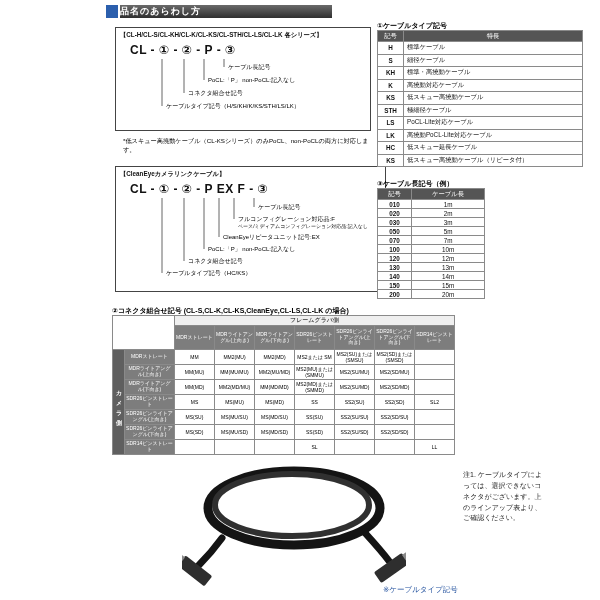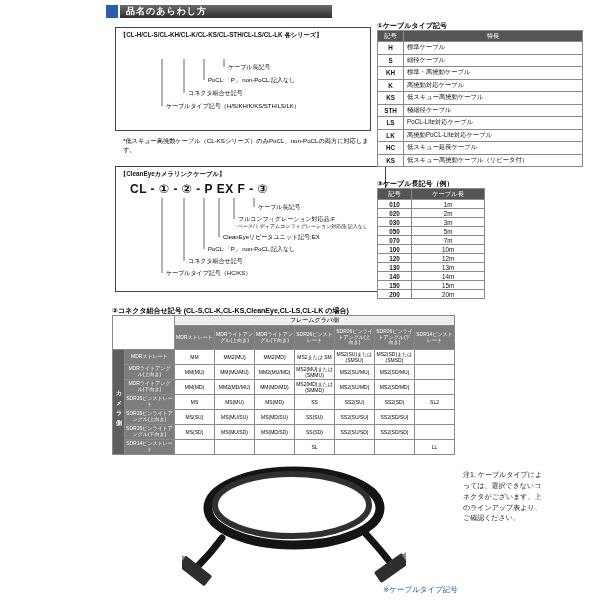--- a/index.html
+++ b/index.html
@@ -4,21 +4,21 @@
 <style>
   * { margin:0; padding:0; box-sizing:border-box; }
   html,body { width:600px; height:600px; background:#ffffff;
     font-family:"Liberation Sans","DejaVu Sans",sans-serif; color:#111; }
   .page { position:relative; width:600px; height:600px; overflow:hidden; background:#fff; }
 
   
   .hdr { position:absolute; left:106px; top:5px; display:flex; align-items:stretch; }
   .hdr-sq { width:12px; height:13px; background:#2b5fad; margin-right:2px; }
   .hdr-bar { width:212px; height:13px; background:linear-gradient(180deg,#6a6a6a,#2f2f2f);
-    color:#fff; font-size:9px; font-weight:bold; line-height:13px; padding-left:6px; letter-spacing:1px; }
+    color:#fff; font-size:9px; font-weight:bold; line-height:13px; letter-spacing:1px; }
 
   
   .box { position:absolute; border:1px solid #444; background:#fff; }
   .box1 { left:115px; top:27px; width:256px; height:104px; }
   .box2 { left:115px; top:166px; width:271px; height:126px; }
   .box-title { position:absolute; left:4px; top:3px; font-size:6.3px; font-weight:bold; white-space:nowrap; }
   .formula { position:absolute; left:14px; top:15px; font-size:12px; font-weight:bold; letter-spacing:0.5px; white-space:nowrap; }
   .lines { position:absolute; left:0; top:0; pointer-events:none; }
   .lines line { stroke:#555; stroke-width:0.9; }
   .callout { position:absolute; font-size:6px; white-space:nowrap; color:#000; }
@@ -64,20 +64,21 @@
 
 <div class="page">
 
   <div class="hdr">
     <span class="hdr-sq"></span>
     <span class="hdr-bar">品名のあらわし方</span>
   </div>
 
   <div class="box box1">
     <div class="box-title">【CL-H/CL-S/CL-KH/CL-K/CL-KS/CL-STH/CL-LS/CL-LK 各シリーズ】</div>
+    <div class="formula">CL - ① - ② - P - ③</div>
     <svg class="lines" width="256" height="104">
       <line x1="108" y1="31" x2="108" y2="39"></line>
       <line x1="88" y1="31" x2="88" y2="52"></line>
       <line x1="68" y1="31" x2="68" y2="65"></line>
       <line x1="46" y1="31" x2="46" y2="78"></line>
     </svg>
     <div class="callout" style="left:112px; top:35px;">ケーブル長記号</div>
     <div class="callout" style="left:92px; top:48px;">PoCL:「P」 non-PoCL:記入なし</div>
     <div class="callout" style="left:72px; top:61px;">コネクタ組合せ記号</div>
     <div class="callout" style="left:50px; top:74px;">ケーブルタイプ記号（H/S/KH/K/KS/STH/LS/LK）</div>

